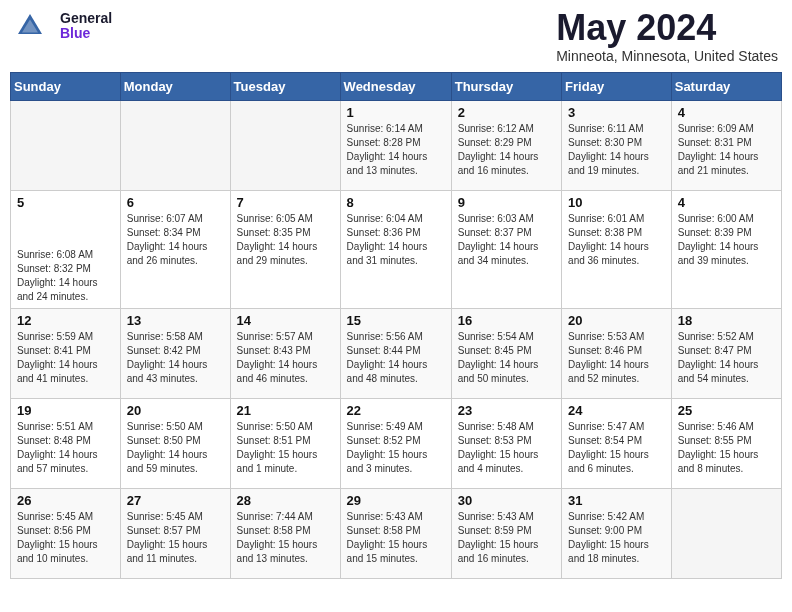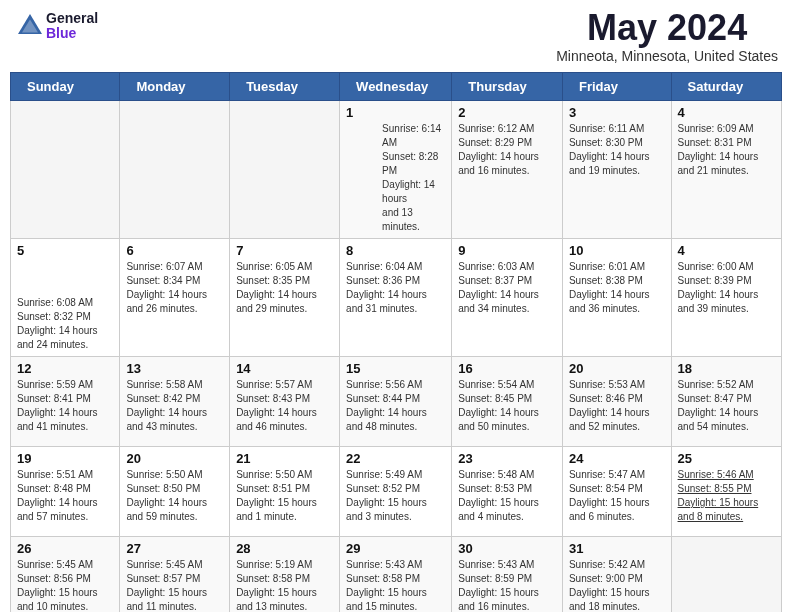--- a/index.html
+++ b/index.html
@@ -13,36 +13,36 @@
     .header {
       display: flex;
       justify-content: space-between;
       align-items: flex-start;
       margin-bottom: 8px;
       padding: 0 4px;
     }
     .logo {
       display: flex;
       align-items: center;
-      gap: 0;
+      gap: 14px;
     }
     .logo-text {
       display: flex;
       flex-direction: column;
       font-size: 14px;
       font-weight: bold;
       color: #1a1a2e;
       line-height: 1.1;
     }
     .logo-icon {
       width: 32px;
       height: 32px;
     }
     .title-area {
-      text-align: center;
+      text-align: left;
     }
     .month-title {
       font-size: 36px;
       font-weight: bold;
       color: #1a1a2e;
       line-height: 1;
     }
     .location {
       font-size: 14px;
       color: #333;
@@ -50,21 +50,21 @@
     }
     .calendar {
       width: 100%;
       border-collapse: collapse;
       border: 1px solid #ccc;
     }
     .calendar th {
       background-color: #3665a6;
       color: #fff;
       text-align: left;
-      padding: 6px 16px;
+      padding: 6px 3px;
       font-size: 13px;
       font-weight: bold;
       border: 1px solid #2a4f8a;
     }
     .calendar td {
       vertical-align: top;
       padding: 4px 6px;
       font-size: 10.5px;
       color: #222;
       border: 1px solid #ccc;
@@ -127,21 +127,21 @@
         <th>Saturday</th>
       </tr>
   </thead>
   <tbody id="calendar-body">
   <tr>
         <td class="empty-cell"></td>
         <td class="empty-cell"></td>
         <td class="empty-cell"></td>
         <td>
           <span class="day-number">1</span>
-          <div class="day-info" style="white-space: pre-line; margin-left: 36px;">Sunrise: 6:14 AM
+          <div class="day-info" style="white-space: pre-line;">Sunrise: 6:14 AM
 Sunset: 8:28 PM
 Daylight: 14 hours
 and 13 minutes.</div>
         </td>
         <td>
           <span class="day-number">2</span>
           <div class="day-info" style="white-space: pre-line;">Sunrise: 6:12 AM
 Sunset: 8:29 PM
 Daylight: 14 hours
 and 16 minutes.</div>
@@ -301,21 +301,21 @@
         </td>
         <td>
           <span class="day-number">24</span>
           <div class="day-info" style="white-space: pre-line;">Sunrise: 5:47 AM
 Sunset: 8:54 PM
 Daylight: 15 hours
 and 6 minutes.</div>
         </td>
         <td>
           <span class="day-number">25</span>
-          <div class="day-info" style="white-space: pre-line; text-decoration: underline;">Sunrise: 5:46 AM
+          <div class="day-info" style="white-space: pre-line;">Sunrise: 5:46 AM
 Sunset: 8:55 PM
 Daylight: 15 hours
 and 8 minutes.</div>
         </td>
       </tr>
       <tr>
         <td>
           <span class="day-number">26</span>
           <div class="day-info" style="white-space: pre-line;">Sunrise: 5:45 AM
 Sunset: 8:56 PM
@@ -324,21 +324,21 @@
         </td>
         <td>
           <span class="day-number">27</span>
           <div class="day-info" style="white-space: pre-line;">Sunrise: 5:45 AM
 Sunset: 8:57 PM
 Daylight: 15 hours
 and 11 minutes.</div>
         </td>
         <td>
           <span class="day-number">28</span>
-          <div class="day-info" style="white-space: pre-line;">Sunrise: 5:19 AM
+          <div class="day-info" style="white-space: pre-line;">Sunrise: 7:44 AM
 Sunset: 8:58 PM
 Daylight: 15 hours
 and 13 minutes.</div>
         </td>
         <td>
           <span class="day-number">29</span>
           <div class="day-info" style="white-space: pre-line;">Sunrise: 5:43 AM
 Sunset: 8:58 PM
 Daylight: 15 hours
 and 15 minutes.</div>

